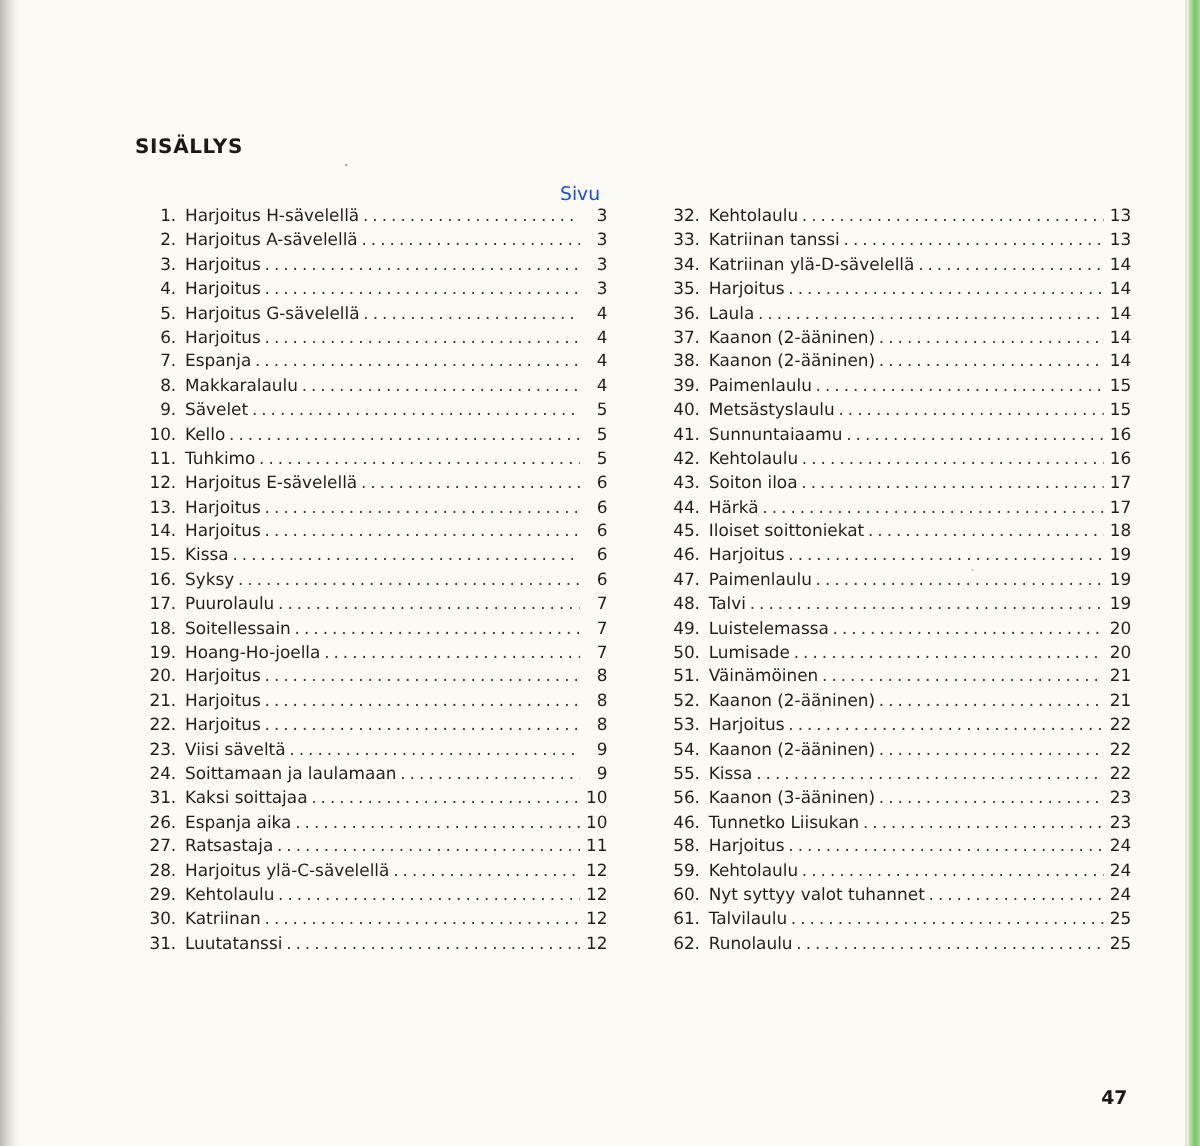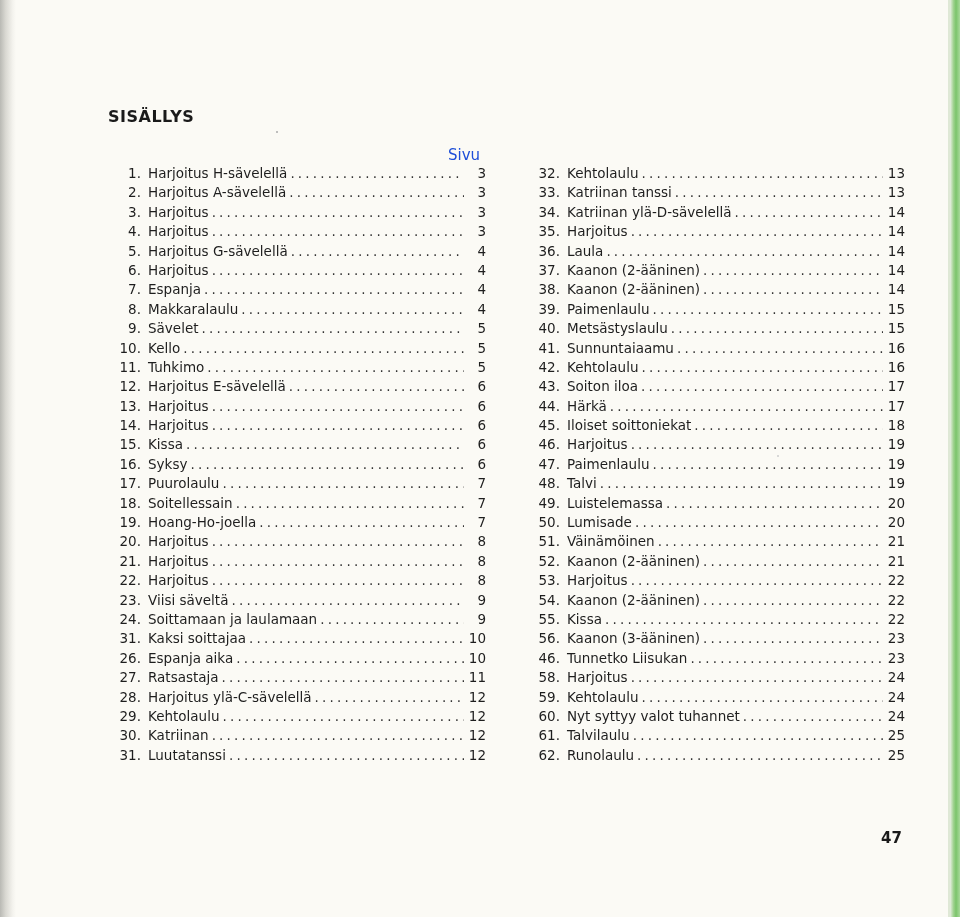--- a/index.html
+++ b/index.html
@@ -84,21 +84,21 @@
       content: "..................................................................................................";
     }
     .page {
       flex: none;
       min-width: 18px;
       text-align: right;
     }
     .folio {
       position: absolute;
       left: 881px;
-      top: 829px;
+      top: 869px;
       font-size: 15px;
       font-weight: bold;
       color: #1a1a1a;
     }
     .speck {
       position: absolute;
       width: 2px; height: 2px;
       background: #aaa;
       border-radius: 1px;
     }

